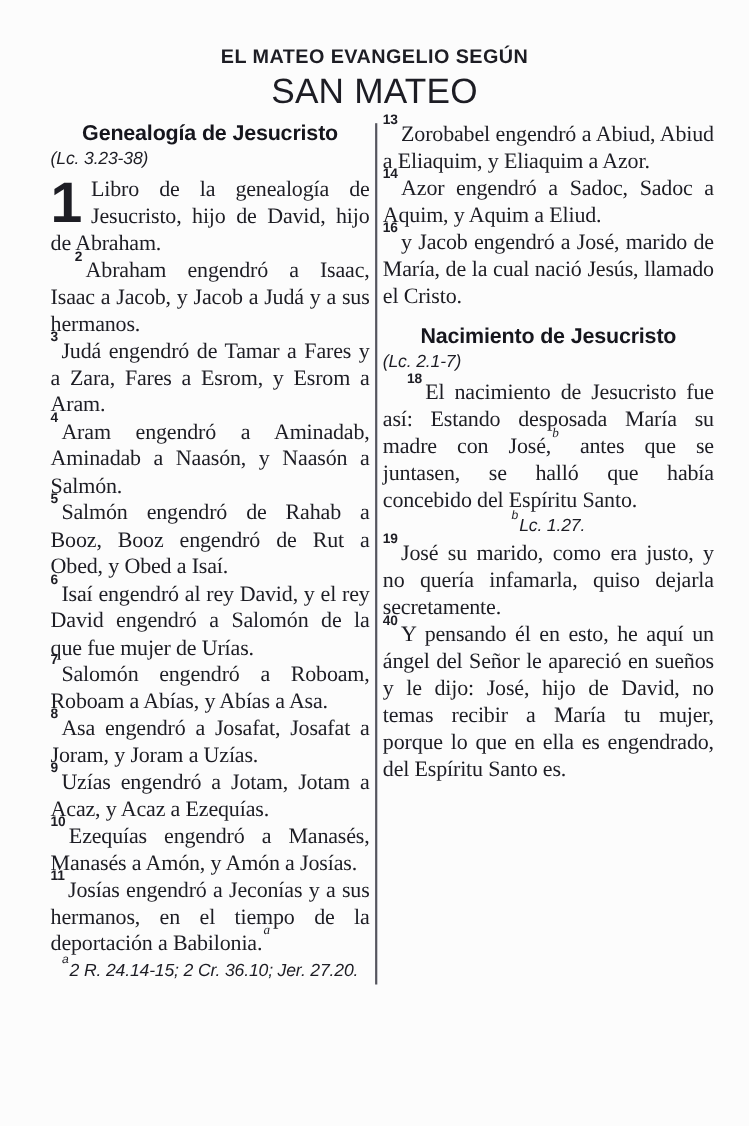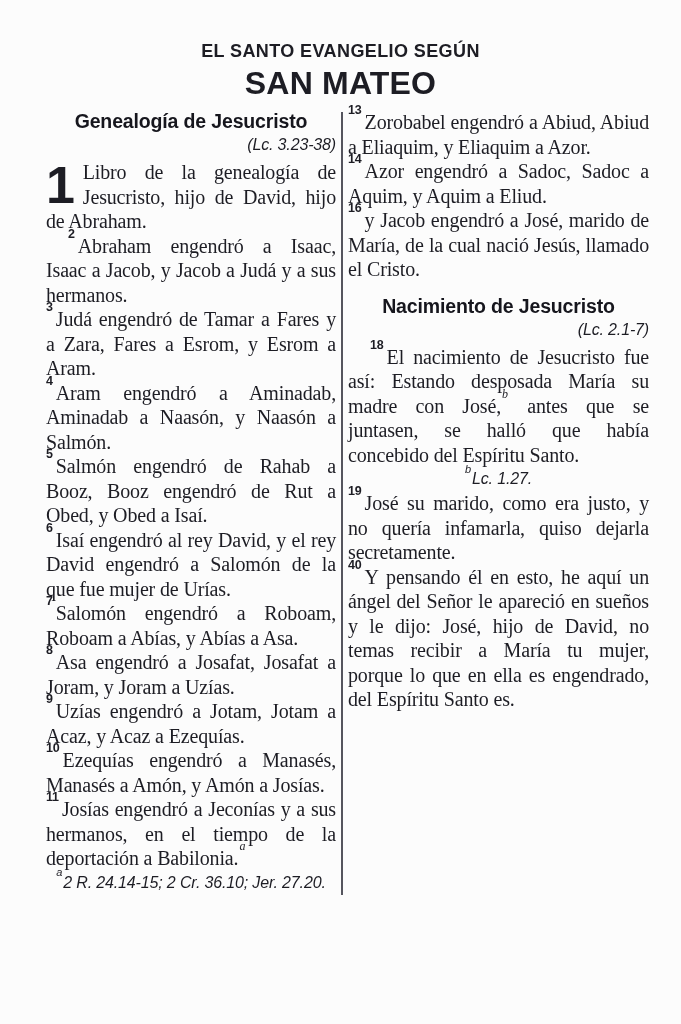--- a/index.html
+++ b/index.html
@@ -16,40 +16,40 @@
   }
   .page{box-sizing:border-box;width:681px;height:1024px;padding-top:40px;}
   .kicker{
     text-align:center;
     font-family:"Liberation Sans", sans-serif;
     font-weight:700;font-size:18px;line-height:22px;letter-spacing:.4px;
   }
   .title{
     text-align:center;margin:3px 12px 9px;
     font-family:"Liberation Sans", sans-serif;
-    font-weight:700;font-size:32px;line-height:36px;letter-spacing:.2px;
+    font-weight:400;font-size:32px;line-height:36px;letter-spacing:.2px;
   }
   .columns{display:flex;align-items:stretch;margin:0 31px 0 46px;}
   .col{
     font-size:20px;line-height:24.5px;text-align:justify;
     letter-spacing:-0.15px;
   }
   .col-left{width:290px;}
   .col-right{width:301px;}
   .divider{width:2px;background:var(--divider);margin:2px 5px 0 5px;}
   .sec-heading{
     font-family:Liberation Sans, sans-serif;
     font-weight:700;font-size:19.5px;line-height:23px;
     text-align:center;margin:0;color:#16161d;
   }
   .sec-heading.spaced{margin-top:13px;}
   .sec-ref{
     font-family:"Liberation Sans", sans-serif;
     font-style:italic;font-size:16px;line-height:21px;
-    text-align:right;margin:1px 0 5px;
+    text-align:left;margin:1px 0 5px;
   }
   .verse{margin:0;}
   .verse.indent{text-indent:22px;}
   .vnum{
     font-family:"Liberation Sans", sans-serif;
     font-weight:700;font-size:12.5px;line-height:0;
     position:relative;top:-7px;padding-right:3px;
   }
   .fmark{
     font-style:italic;font-size:12px;line-height:0;
@@ -68,21 +68,21 @@
   }
   .footnote .fnmark{
     font-size:11px;line-height:0;position:relative;top:-5px;padding-right:1px;
   }
 </style>
 </head>
 <body>
 
 <div class="page">
   <header>
-    <div class="kicker">EL SANTO EVANGELIO SEGÚN</div>
+    <div class="kicker">EL MATEO EVANGELIO SEGÚN</div>
     <h1 class="title">SAN MATEO</h1>
   </header>
   <div class="columns">
     <div class="col col-left">
         <h3 class="sec-heading">Genealogía de Jesucristo</h3>
         <div class="sec-ref">(Lc. 3.23-38)</div>
         <p class="verse"><span class="dropcap">1</span>Libro de la genealogía de Jesucristo, hijo de David, hijo de Abraham.</p>
         <p class="verse indent"><sup class="vnum">2</sup>Abraham engendró a Isaac, Isaac a Jacob, y Jacob a Judá y a sus hermanos.</p>
         <p class="verse"><sup class="vnum">3</sup>Judá engendró de Tamar a Fares y a Zara, Fares a Esrom, y Esrom a Aram.</p>
         <p class="verse"><sup class="vnum">4</sup>Aram engendró a Aminadab, Aminadab a Naasón, y Naasón a Salmón.</p>

